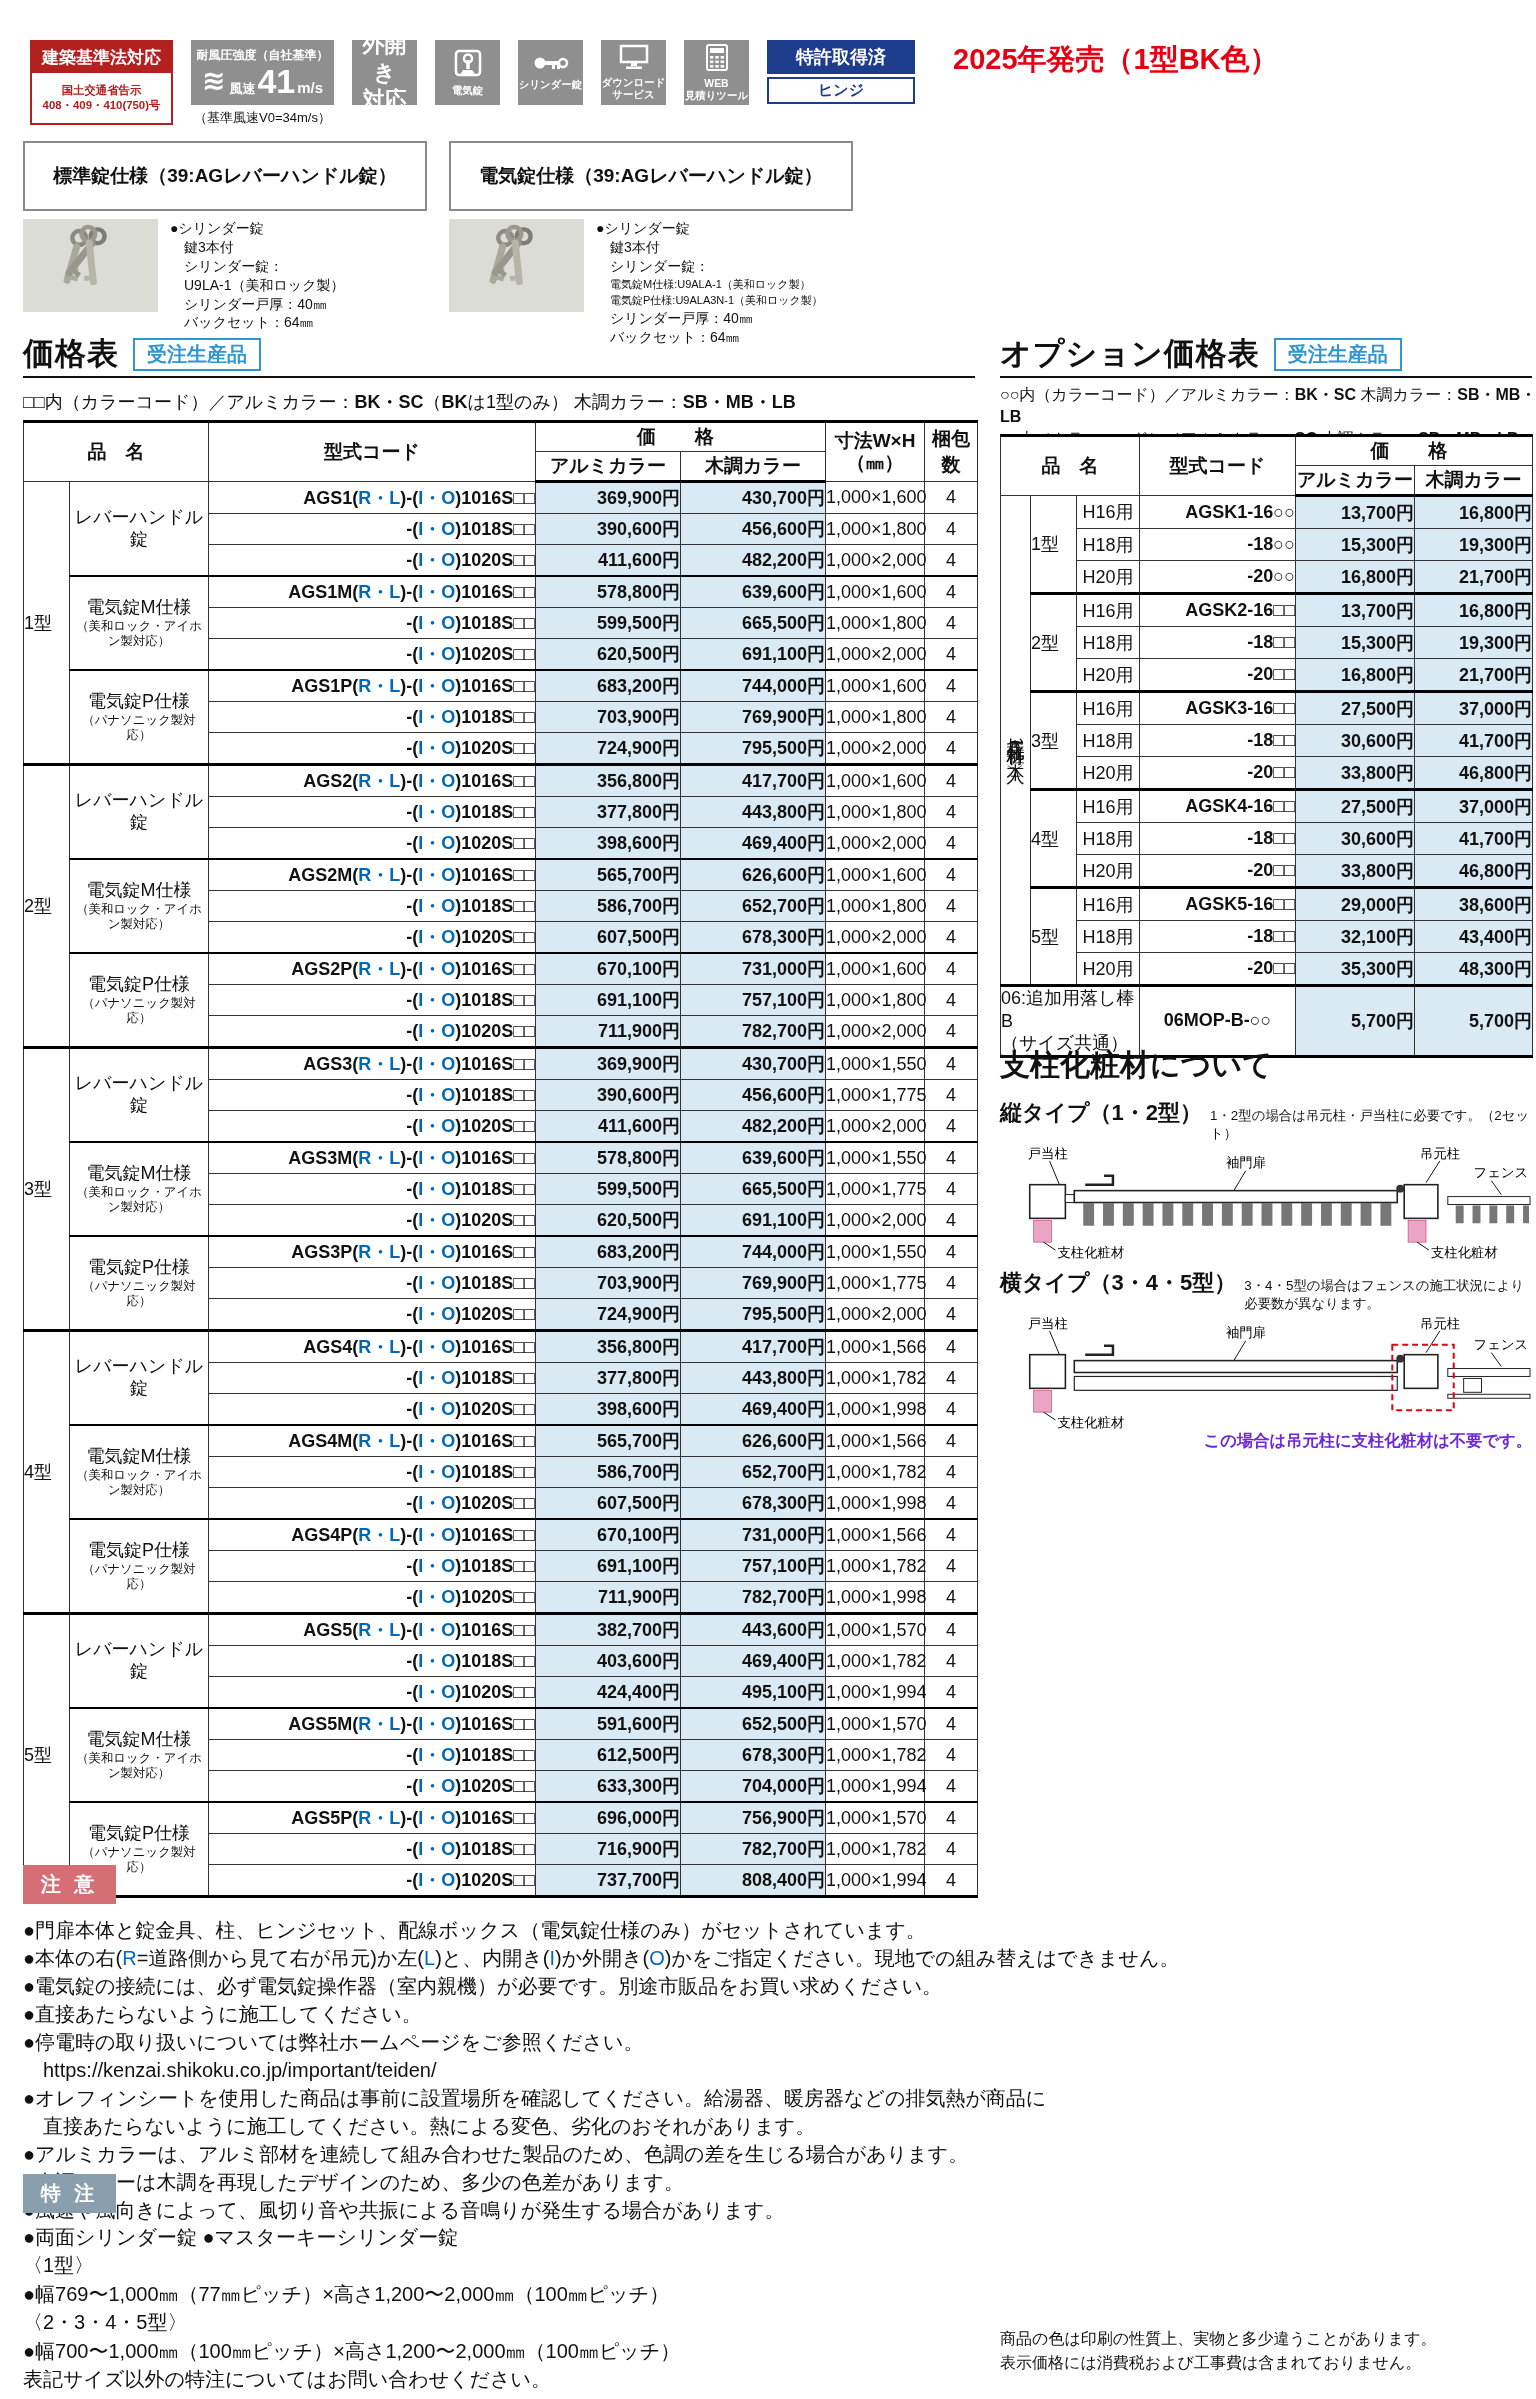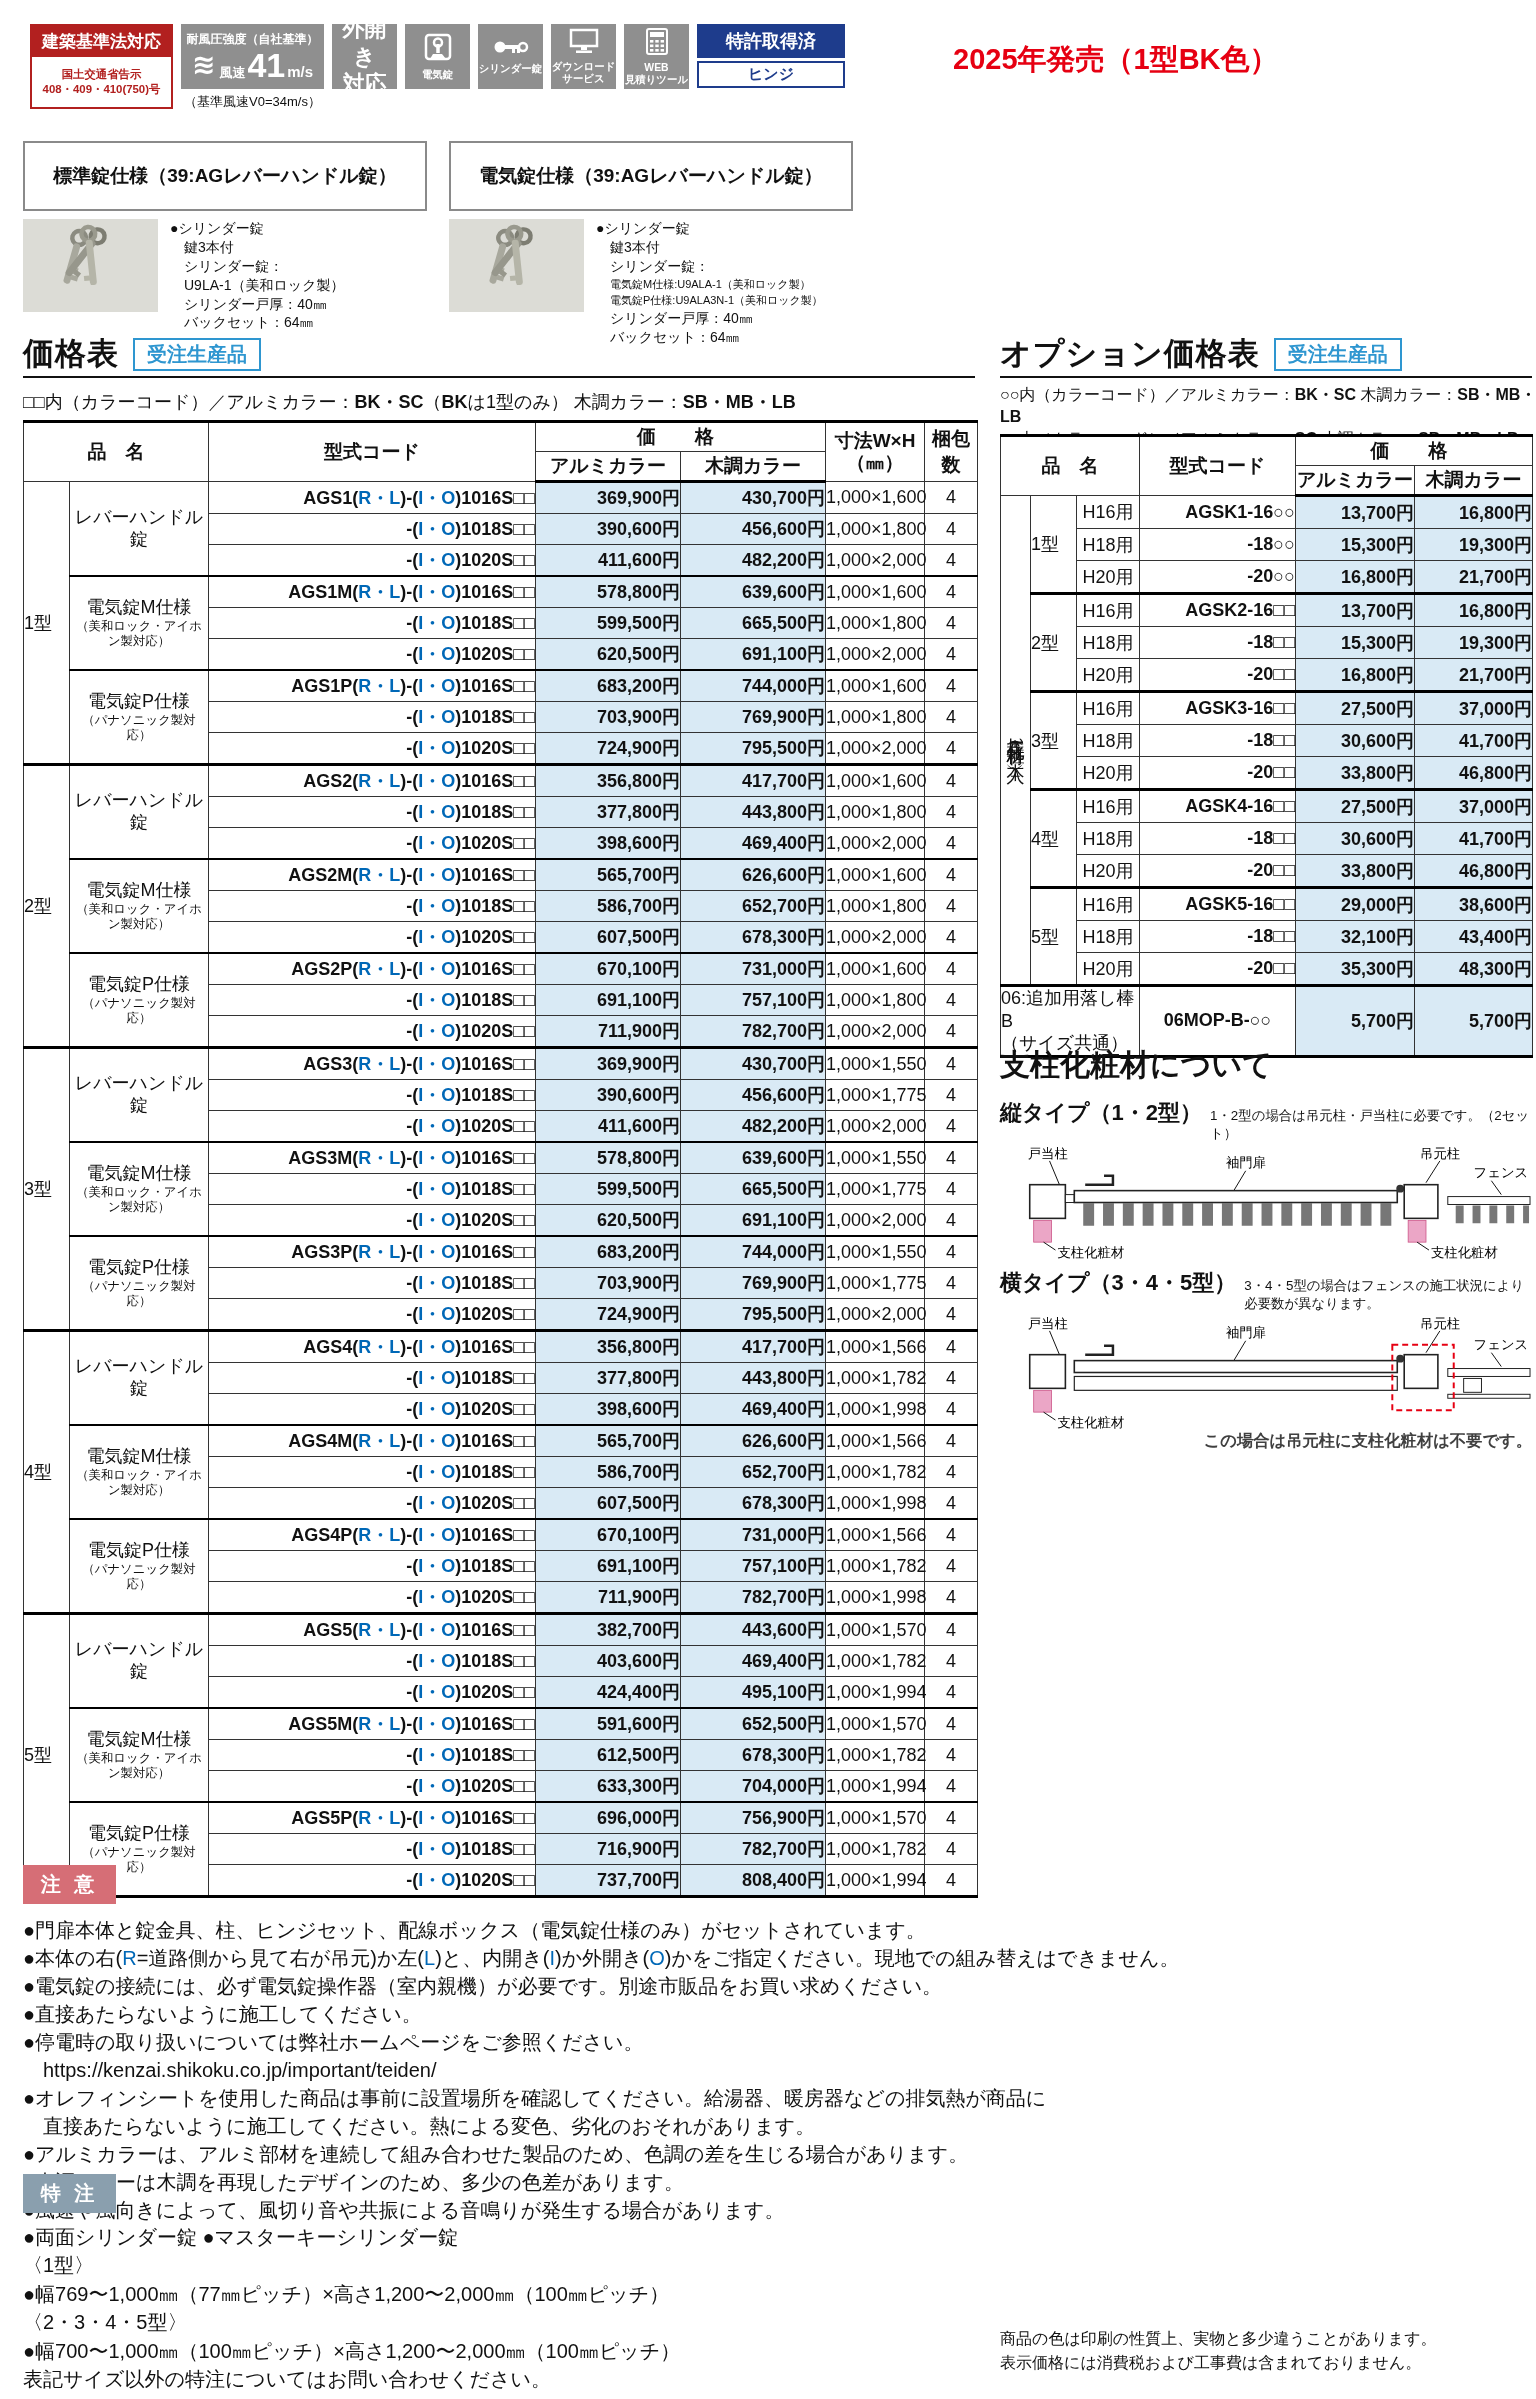--- a/index.html
+++ b/index.html
@@ -1,20 +1,20 @@
 <!DOCTYPE html>
 <html><head>
 <meta charset="utf-8">
 <style>
   html,body{margin:0;padding:0;background:#fff}
   .page{position:relative;width:1537px;height:2400px;background:#fff;overflow:hidden;
         font-family:"Liberation Sans","DejaVu Sans",sans-serif;color:#111}
 
   
-  .badges{position:absolute;top:24px;left:30px;display:flex;gap:8px;align-items:flex-start}
+  .badges{position:absolute;top:40px;left:30px;display:flex;gap:18px;align-items:flex-start}
   .b-red{width:139px;border:2px solid #b2201f;background:#fff}
   .b-red-top{background:#b2201f;color:#fff;font-weight:bold;font-size:17px;text-align:center;padding:4px 0}
   .b-red-body{color:#b2201f;font-size:11.4px;font-weight:bold;text-align:center;line-height:1.3;padding:10px 0}
   .b-windwrap{display:flex;flex-direction:column;align-items:center}
   .b-wind{width:143px;height:65px;background:#8f8f8f;color:#fff;display:flex;flex-direction:column;align-items:center;justify-content:center}
   .b-wind-small{font-size:12px;font-weight:bold}
   .b-wind-main{display:flex;align-items:baseline;gap:2px;font-weight:bold}
   .waves{font-size:28px;line-height:1;align-self:center;margin-right:2px}
   .ws{font-size:13px}.wv{font-size:34px;line-height:1}.wu{font-size:15px}
   .b-wind-cap{font-size:13px;color:#111;margin-top:4px}
@@ -77,21 +77,21 @@
   tr.x-top td{border-top:3px solid #000}
 
   
   .pillar{position:absolute;top:1045px;left:1000px;width:532px}
   .pillar h2{margin:0 0 12px;font-size:30px;font-weight:bold}
   .pi-row{display:flex;align-items:baseline;gap:8px;margin-top:4px}
   .pi-label{font-size:22px;font-weight:bold;white-space:nowrap}
   .pi-desc{font-size:13.4px}
   .pi-desc2{font-size:13.4px;line-height:1.35}
   svg.diag{display:block;margin-top:2px}
-  .red-note{color:#404040;font-size:16.3px;font-weight:bold;text-align:right;margin-top:0}
+  .red-note{color:#6d28d9;font-size:16.3px;font-weight:bold;text-align:right;margin-top:0}
 
   
   .caution{position:absolute;top:1865px;left:23px;width:1501px}
   .sec-badge{width:93px;color:#fff;text-align:center;font-size:20px;font-weight:bold;padding:6px 0;letter-spacing:4px}
   .badge-caution{background:#d66e76}
   .badge-special{background:#8a9fae}
   #caution-list{margin-top:12px}
   .note-line{font-size:20px;line-height:1.4;padding-left:20px;text-indent:-20px}
   .note-line.url{text-indent:0}
   .special{position:absolute;top:2174px;left:23px;width:990px}

